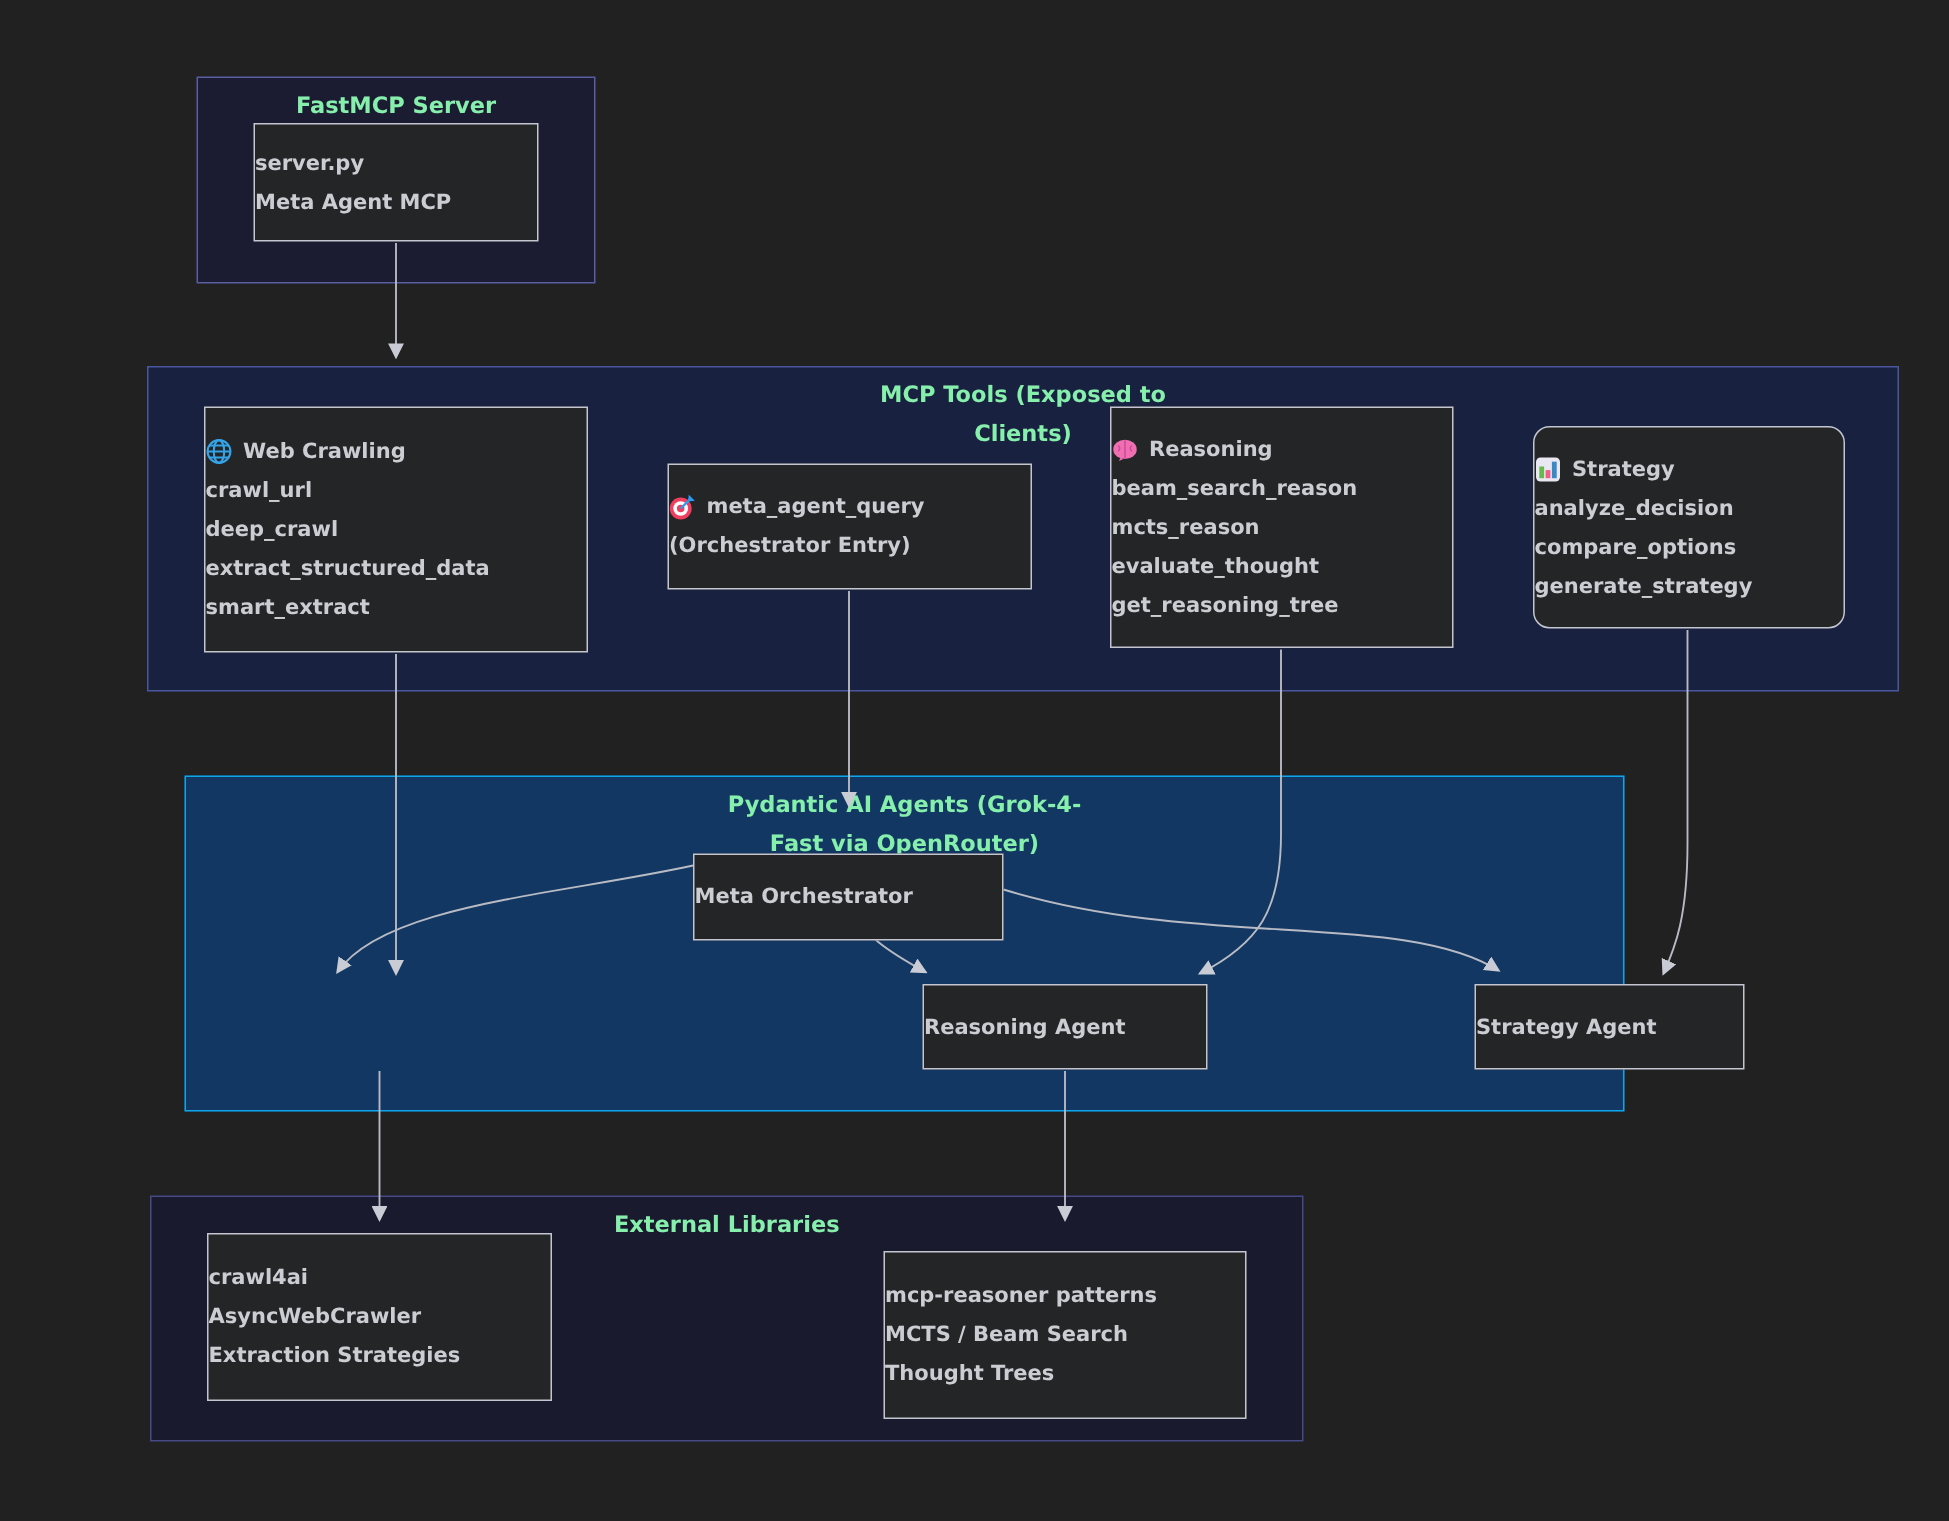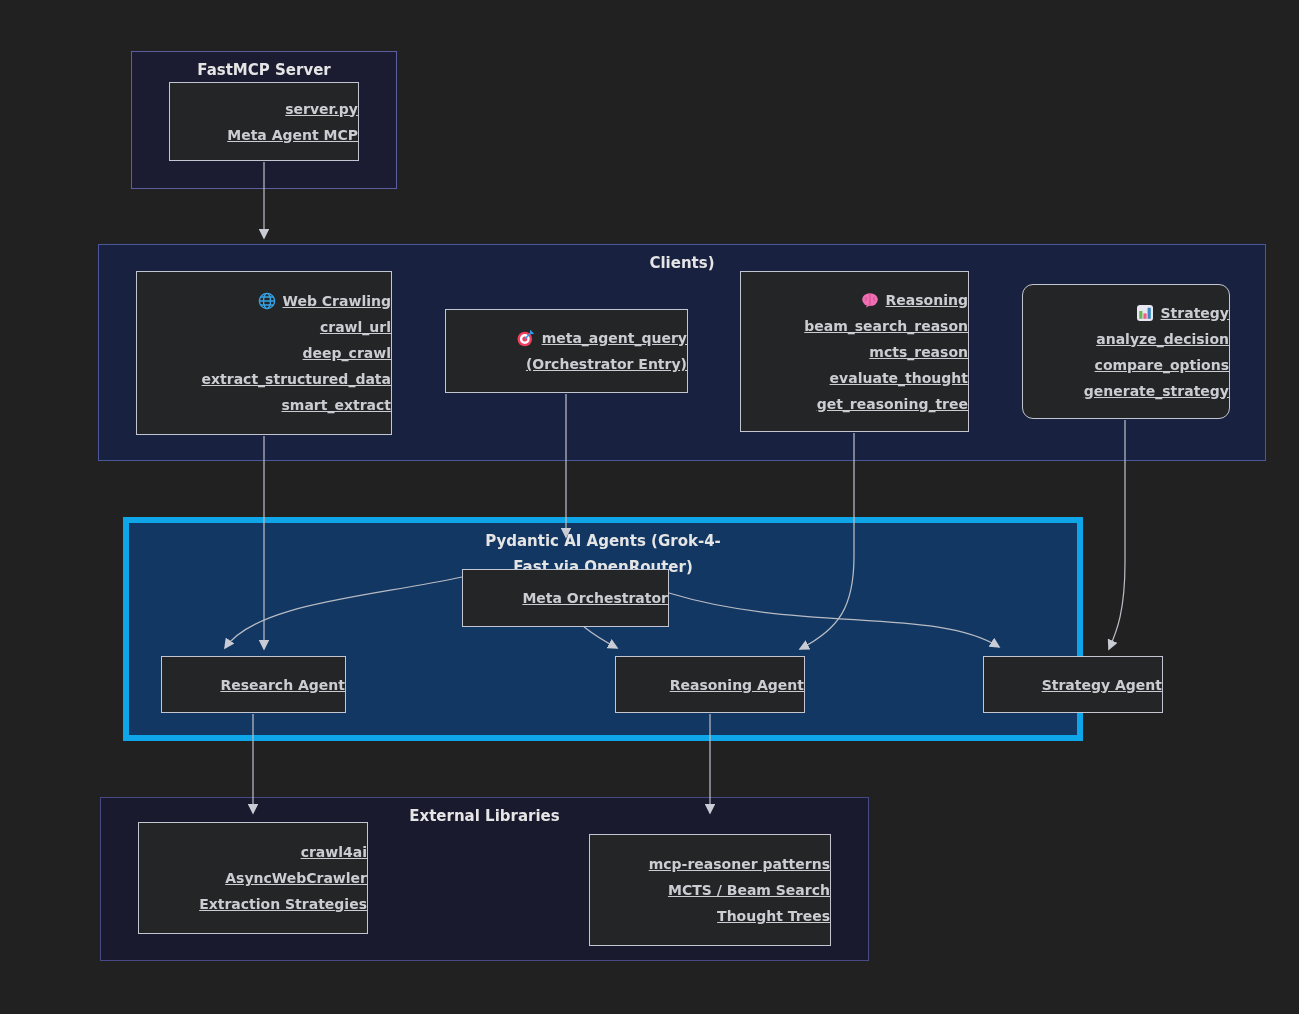--- a/index.html
+++ b/index.html
@@ -4,34 +4,34 @@
 <style>
   html,body{margin:0;padding:0;background:#212121;}
   #canvas{
     position:relative;width:1299px;height:1014px;background:#212121;
     font-family:"DejaVu Sans","Liberation Sans",sans-serif;overflow:hidden;
   }
   
   .cluster{position:absolute;z-index:1;box-sizing:border-box;}
   .cluster-title{
     position:absolute;top:5px;left:0;right:0;text-align:center;
-    font-size:15px;font-weight:bold;color:#e5e5e5;line-height:26px;
+    font-size:15px;font-weight:bold;color:#86efac;line-height:26px;
   }
   .cl-fastmcp {left:131px;top:51px;width:266px;height:138px;background:#1b1b31;border:1px solid #5c5f9f;}
   .cl-mcp     {left:98px;top:244px;width:1168px;height:217px;background:#192140;border:1px solid #4a579c;}
-  .cl-agents  {left:123px;top:517px;width:960px;height:224px;background:#123763;border:6px solid #0ea5e9;}
+  .cl-agents  {left:123px;top:517px;width:960px;height:224px;background:#123763;border:1px solid #0ea5e9;}
   .cl-external{left:100px;top:797px;width:769px;height:164px;background:#1a1a2f;border:1px solid #474a85;}
   
   #edges{position:absolute;left:0;top:0;z-index:2;pointer-events:none;}
   
   .node{
     position:absolute;z-index:3;box-sizing:border-box;
     background:#242527;border:1px solid #c3c6d0;
-    display:flex;flex-direction:column;justify-content:center;align-items:flex-end;
-    font-size:14px;font-weight:bold;color:#cbcdd2;line-height:26px;text-align:center;text-decoration:underline;
+    display:flex;flex-direction:column;justify-content:center;align-items:flex-start;
+    font-size:14px;font-weight:bold;color:#cbcdd2;line-height:26px;text-align:center;
   }
   .node .nl{white-space:nowrap;}
   .node .heading{display:flex;align-items:center;justify-content:center;gap:7px;}
   .icon{display:inline-flex;width:18px;height:18px;}
   .n-server      {left:169px;top:82px;width:190px;height:79px;}
   .n-webcrawl    {left:136px;top:271px;width:256px;height:164px;}
   .n-maq         {left:445px;top:309px;width:243px;height:84px;}
   .n-reasontools {left:740px;top:271px;width:229px;height:161px;}
   .n-strattools  {left:1022px;top:284px;width:208px;height:135px;border-radius:11px;}
   .n-morch       {left:462px;top:569px;width:207px;height:58px;}
@@ -44,20 +44,21 @@
 </head>
 <body>
 
 <div id="canvas">
 
   <div class="cluster cl-fastmcp">
     <div class="cluster-title">FastMCP Server</div>
   </div>
   <div class="cluster cl-mcp">
     <div class="cluster-title">
+      <div>MCP Tools (Exposed to</div>
       <div>Clients)</div>
     </div>
   </div>
   <div class="cluster cl-agents">
     <div class="cluster-title">
       <div>Pydantic AI Agents (Grok-4-</div>
       <div>Fast via OpenRouter)</div>
     </div>
   </div>
   <div class="cluster cl-external">
@@ -155,23 +156,20 @@
     </div>
     <div class="nl">analyze_decision</div>
     <div class="nl">compare_options</div>
     <div class="nl">generate_strategy</div>
   </div>
 
   <div class="node n-morch">
     <div class="nl">Meta Orchestrator</div>
   </div>
 
-  <div class="node n-research">
-    <div class="nl">Research Agent</div>
-  </div>
 
   <div class="node n-reasonagent">
     <div class="nl">Reasoning Agent</div>
   </div>
 
   <div class="node n-stratagent">
     <div class="nl">Strategy Agent</div>
   </div>
 
   <div class="node n-crawl4ai">

